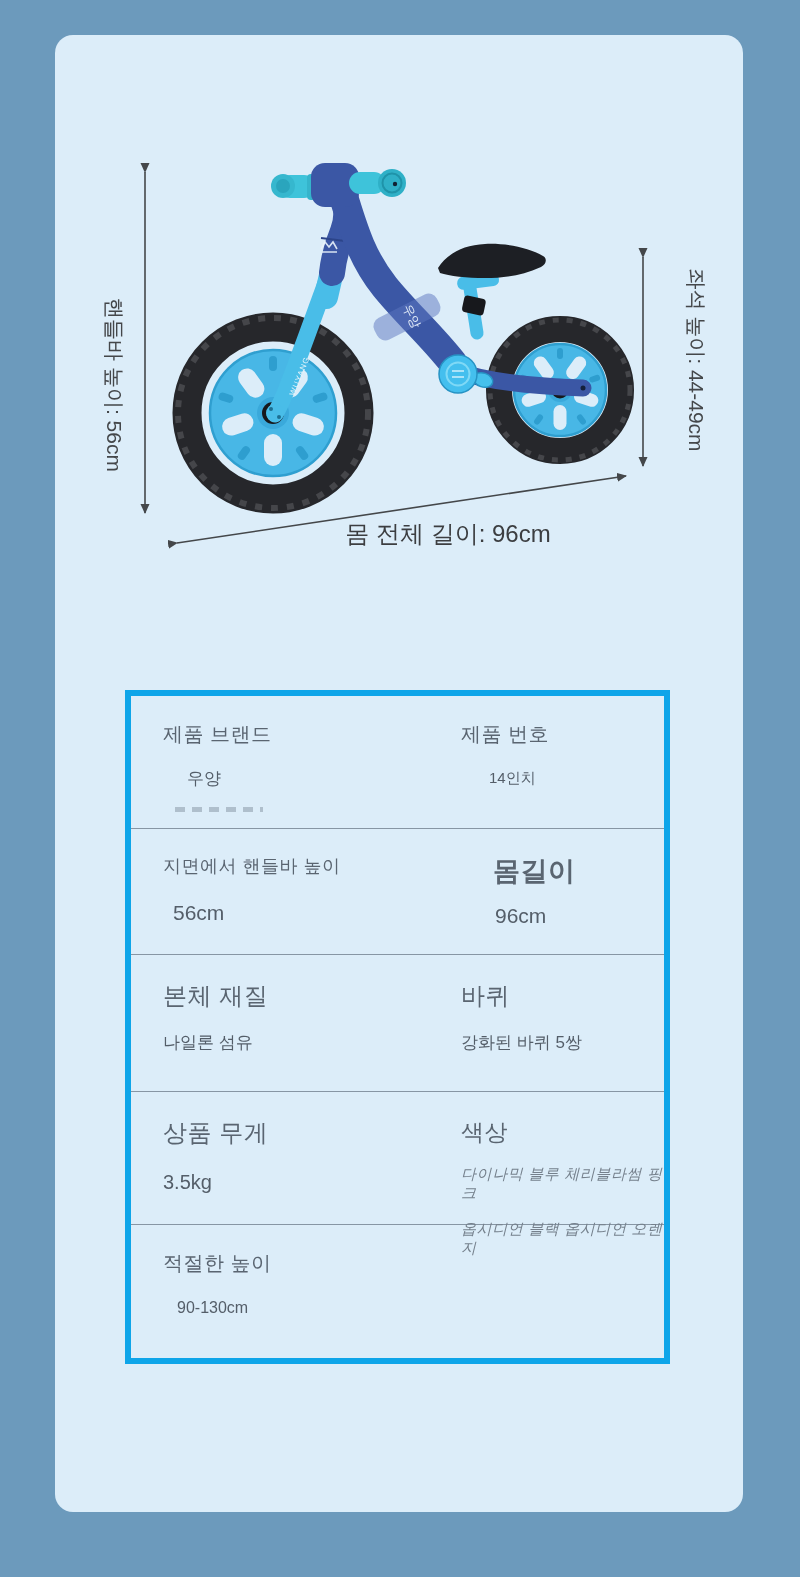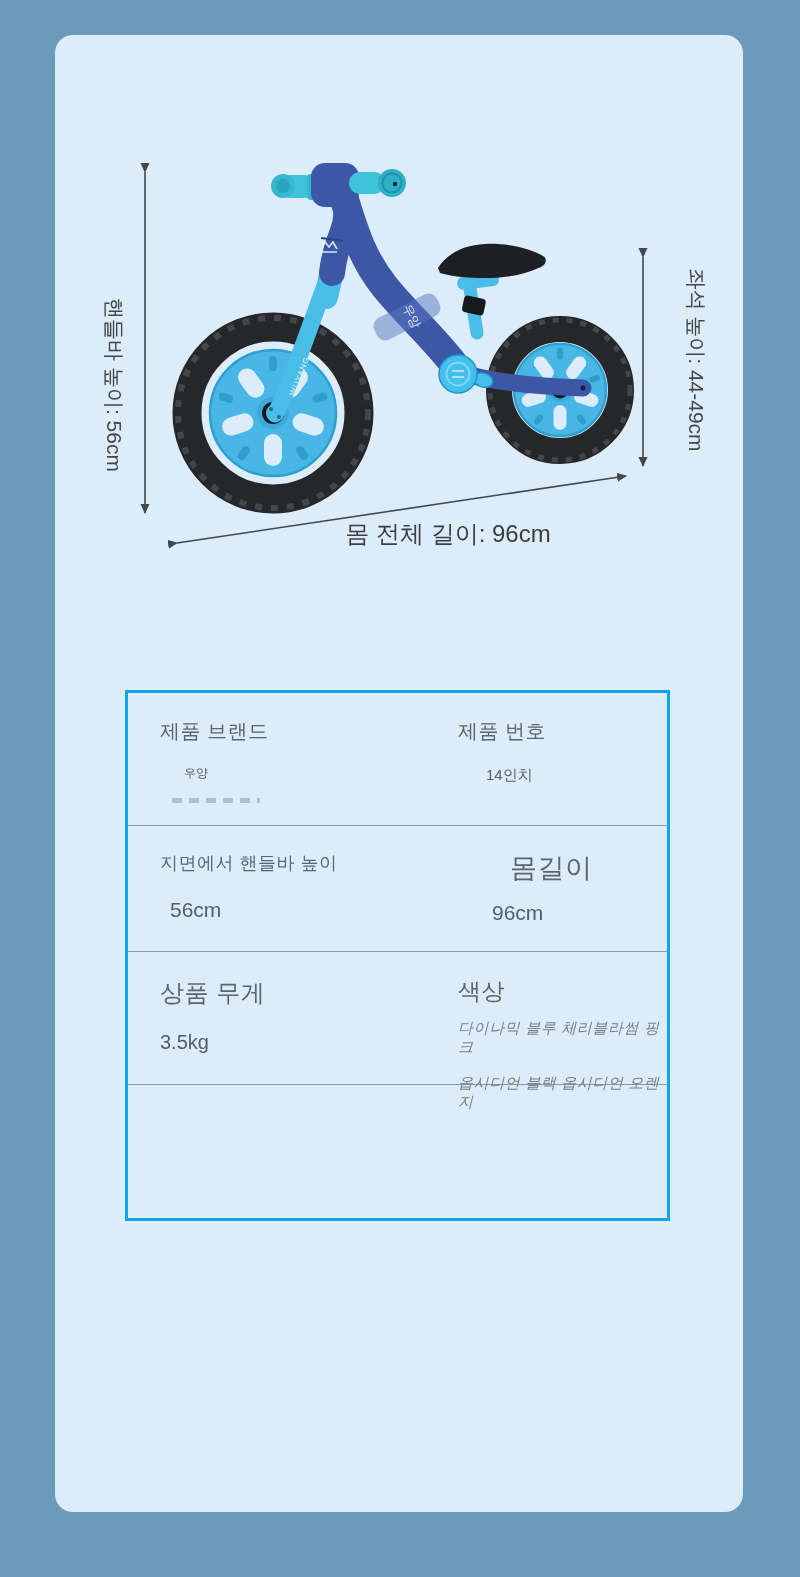--- a/index.html
+++ b/index.html
@@ -13,49 +13,49 @@
   .panel{
     position:absolute;left:55px;top:35px;
     width:688px;height:1477px;
     background:#dcedf9;border-radius:18px;
   }
   .diagram{position:absolute;left:0;top:0;}
   
   .spec-table{
     position:absolute;left:70px;top:655px;
     width:545px;
-    border:3px solid #0ea5e9;
+    border:6px solid #0ea5e9;
     box-sizing:border-box;
     color:#5a6571;
   }
   .row{
     display:grid;
     grid-template-columns:330px 1fr;
     box-sizing:border-box;
   }
   .row + .row{border-top:1px solid #8796a4;}
   .cell{display:flex;flex-direction:column;align-items:flex-start;padding-top:27px;box-sizing:border-box;}
   .cell-l{padding-left:32px;}
   .lbl{color:#5a6571;line-height:1.15;margin-bottom:23px;letter-spacing:.5px;}
   .val{color:#545e69;line-height:1.2;}
   .row1{height:132px;} .row2{height:126px;gap:24px;} .row3{height:137px;} .row4{height:133px;} .row5{height:134px;}
   .row1 .lbl{font-size:20px;}
-  .row1 .cell-l .val{font-size:12px;margin-left:24px;margin-bottom:12px;}
+  .row1 .cell-l .val{font-size:17px;margin-left:24px;margin-bottom:12px;}
   .row1 .cell-r .val{font-size:15px;margin-left:28px;}
   .smudge{
     width:88px;height:5px;margin:6px 0 0 12px;
     background:repeating-linear-gradient(90deg,rgba(120,135,150,.45) 0 10px,transparent 10px 17px);
   }
   .row2 .cell-l .lbl{font-size:18px;}
-  .row2 .cell-r .lbl{font-size:27px;margin-left:28px;margin-bottom:16px;}
+  .row2 .cell-r .lbl{font-size:27px;margin-left:8px;margin-bottom:16px;font-weight:bold;}
   .row2 .val{font-size:21px;margin-left:10px;}
   .row3 .lbl{font-size:24px;}
   .row3 .val{font-size:17px;}
   .row4 .cell-l .lbl{font-size:24px;text-align:center;}
-  .row4 .cell-r .lbl{font-size:23px;margin-bottom:14px;font-family:Liberation Serif, serif;}
+  .row4 .cell-r .lbl{font-size:23px;margin-bottom:20px;}
   .row4 .cell-l .val{font-size:20px;text-align:right;}
   .color-line{font-size:15px;color:#75808c;letter-spacing:.6px;margin-bottom:17px;font-style:italic;}
   .row5 .lbl{font-size:20px;}
   .row5 .val{font-size:16px;margin-left:14px;}
 </style>
 </head>
 <body>
 
 <div class="panel">
 
@@ -196,30 +196,44 @@
       <div class="cell cell-l">
         <div class="lbl">지면에서 핸들바 높이</div>
         <div class="val">56cm</div>
       </div>
       <div class="cell cell-r">
         <div class="lbl">몸길이</div>
         <div class="val">96cm</div>
       </div>
     </div>
 
+    <div class="row row3">
+      <div class="cell cell-l">
+        <div class="lbl">본체 재질</div>
+        <div class="val">나일론 섬유</div>
+      </div>
+      <div class="cell cell-r">
+        <div class="lbl">바퀴</div>
+        <div class="val">강화된 바퀴 5쌍</div>
+      </div>
+    </div>
 
     <div class="row row4">
       <div class="cell cell-l">
         <div class="lbl">상품 무게</div>
         <div class="val">3.5kg</div>
       </div>
       <div class="cell cell-r">
         <div class="lbl">색상</div>
         <div class="color-line">다이나믹 블루 체리블라썸 핑크</div>
         <div class="color-line">옵시디언 블랙 옵시디언 오렌지</div>
       </div>
     </div>
 
     <div class="row row5">
+      <div class="cell cell-l">
+        <div class="lbl">적절한 높이</div>
+        <div class="val">90-130cm</div>
+      </div>
     </div>
 
   </div>
 </div>
 
 </body></html>

